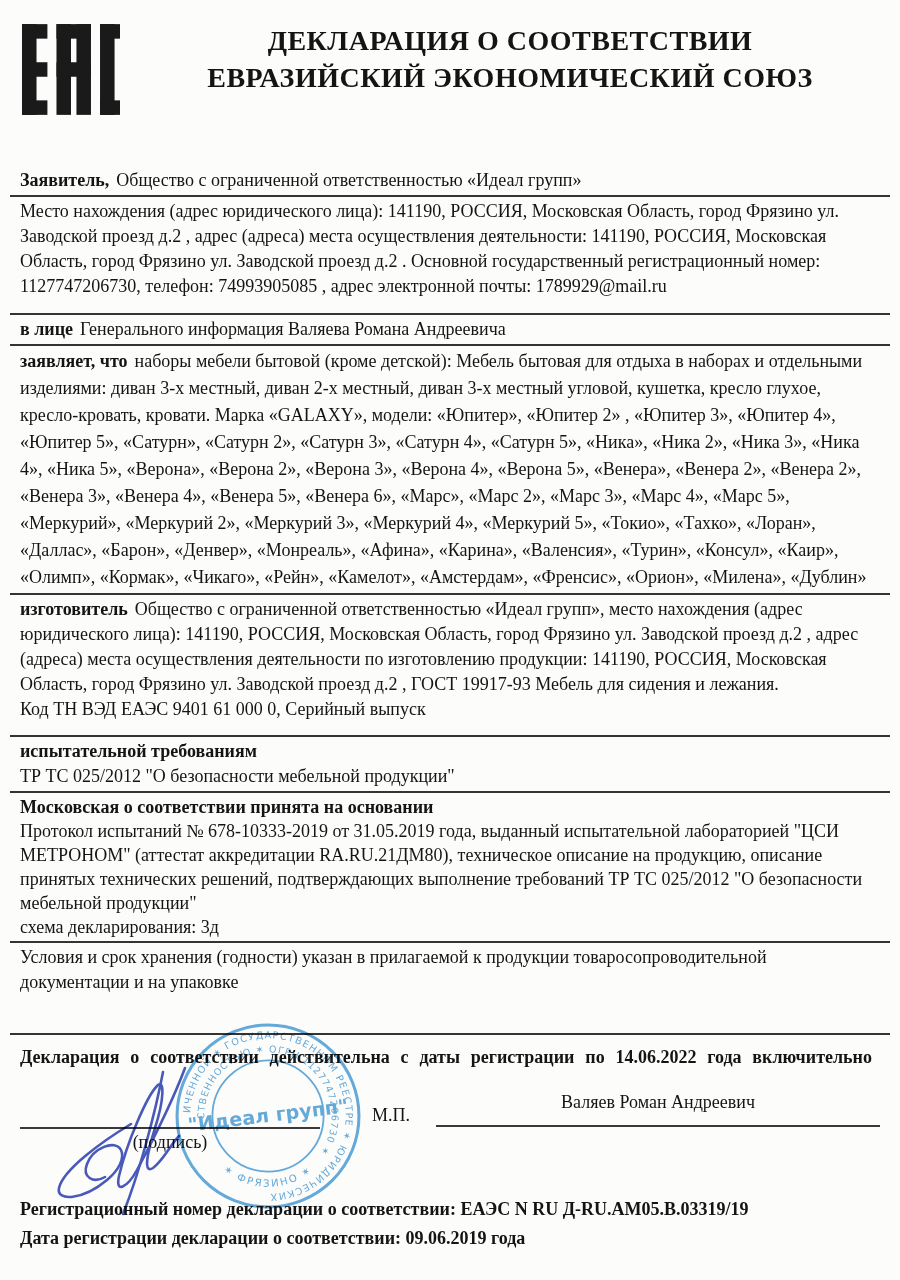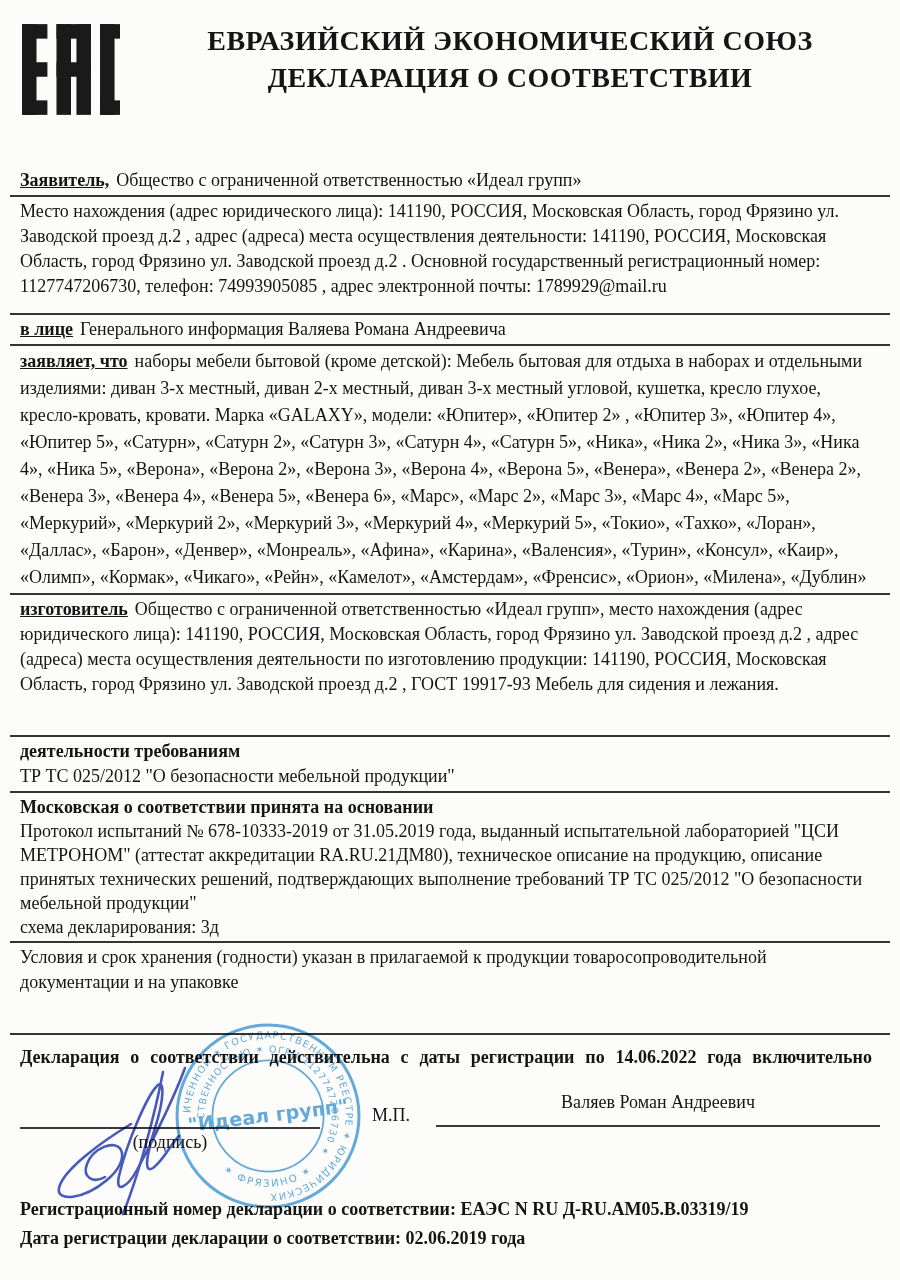--- a/index.html
+++ b/index.html
@@ -12,21 +12,21 @@
     overflow:hidden;box-sizing:border-box;
     padding:0 10px;
   }
   
   .header{position:relative;height:166px;box-sizing:border-box;padding-top:22px;}
   .eac{position:absolute;left:12px;top:22px;}
   .titles{margin-left:120px;text-align:center;font-weight:bold;font-size:28px;line-height:37px;letter-spacing:0.5px;}
   
   .sec{padding:2px 10px;border-bottom:2px solid #343434;box-sizing:border-box;}
   .sec p{margin:0;line-height:25px;}
-  .lbl{font-weight:bold;margin-right:7px;text-decoration:underline;}
+  .lbl{font-weight:bold;margin-right:7px;}
   .boldline{font-weight:bold;}
   .r1{min-height:30px;}
   .r2{min-height:118px;}
   .r3{min-height:28px;}
   .r4{min-height:242px;} .r4 p{line-height:27px;}
   .r5{min-height:142px;}
   .r6{min-height:54px;}
   .r7{min-height:136px;} .r7 p{line-height:24px;}
   .r8{min-height:92px;}
   .validity{padding:8px 10px 0 10px;}
@@ -65,22 +65,22 @@
               <rect x="38" y="0" width="38" height="16"></rect>
               <rect x="38" y="42" width="38" height="16"></rect>
             <rect x="86" y="0" width="16" height="100"></rect>
               <rect x="86" y="0" width="22" height="16"></rect>
               <rect x="86" y="84" width="22" height="16"></rect>
           </g>
         </svg>
       </span>
     </div>
     <div class="titles">
+      <div>ДЕКЛАРАЦИЯ О СООТВЕТСТВИИ</div>
       <div>ЕВРАЗИЙСКИЙ ЭКОНОМИЧЕСКИЙ СОЮЗ</div>
-      <div>ДЕКЛАРАЦИЯ О СООТВЕТСТВИИ</div>
     </div>
   </div>
 
   <div class="sec r1">
     <p><span class="lbl">Заявитель,</span><span>Общество с ограниченной ответственностью «Идеал групп»</span></p>
   </div>
 
   <div class="sec r2">
     <p>Место нахождения (адрес юридического лица): 141190, РОССИЯ, Московская Область, город Фрязино ул. Заводской проезд д.2   , адрес (адреса) места осуществления деятельности: 141190, РОССИЯ, Московская Область, город Фрязино ул. Заводской проезд д.2   . Основной государственный регистрационный номер: 1127747206730, телефон: 74993905085  , адрес электронной почты: 1789929@mail.ru</p>
   </div>
@@ -88,24 +88,25 @@
   <div class="sec r3">
     <p><span class="lbl">в лице</span><span>Генерального информация Валяева Романа Андреевича</span></p>
   </div>
 
   <div class="sec r4">
     <p><span class="lbl">заявляет, что</span><span>наборы мебели бытовой (кроме детской): Мебель бытовая для отдыха в наборах и отдельными изделиями: диван 3-х местный, диван 2-х местный, диван 3-х местный угловой, кушетка, кресло глухое, кресло-кровать, кровати. Марка «GALAXY», модели: «Юпитер», «Юпитер 2» , «Юпитер 3», «Юпитер 4», «Юпитер 5», «Сатурн», «Сатурн 2», «Сатурн 3», «Сатурн 4», «Сатурн 5», «Ника», «Ника 2», «Ника 3», «Ника 4», «Ника 5», «Верона», «Верона 2», «Верона 3», «Верона 4», «Верона 5», «Венера», «Венера 2», «Венера 2», «Венера 3», «Венера 4», «Венера 5», «Венера 6», «Марс», «Марс 2», «Марс 3», «Марс 4», «Марс 5», «Меркурий», «Меркурий 2», «Меркурий 3», «Меркурий 4», «Меркурий 5», «Токио», «Тахко», «Лоран», «Даллас», «Барон», «Денвер», «Монреаль», «Афина», «Карина», «Валенсия», «Турин», «Консул», «Каир», «Олимп», «Кормак», «Чикаго», «Рейн», «Камелот», «Амстердам», «Френсис», «Орион», «Милена», «Дублин»</span></p>
   </div>
 
   <div class="sec r5">
     <p><span class="lbl">изготовитель</span><span>Общество с ограниченной ответственностью «Идеал групп», место нахождения (адрес юридического лица): 141190, РОССИЯ, Московская Область, город Фрязино ул. Заводской проезд д.2  , адрес (адреса) места осуществления деятельности по изготовлению продукции: 141190, РОССИЯ, Московская Область, город Фрязино ул. Заводской проезд д.2   , ГОСТ 19917-93 Мебель для сидения и лежания.</span></p>
+    <p>Код ТН ВЭД ЕАЭС 9401 61 000 0, Серийный выпуск</p>
   </div>
 
   <div class="sec r6">
-    <p class="boldline">деятельности требованиям</p>
+    <p class="boldline">испытательной требованиям</p>
     <p>ТР ТС 025/2012 "О безопасности мебельной продукции"</p>
   </div>
 
   <div class="sec r7">
     <p class="boldline">Московская о соответствии принята на основании</p>
     <p>Протокол испытаний № 678-10333-2019 от 31.05.2019 года, выданный испытательной лабораторией "ЦСИ МЕТРОНОМ" (аттестат аккредитации RA.RU.21ДМ80), техническое описание на продукцию, описание принятых технических решений, подтверждающих выполнение требований ТР ТС 025/2012 "О безопасности мебельной продукции"</p>
     <p>схема декларирования: 3д</p>
   </div>
 
   <div class="sec r8">
@@ -122,21 +123,21 @@
       <div class="sig-caption">(подпись)</div>
     </div>
     <div class="sig-mp">М.П.</div>
     <div class="sig-right">
       <div class="sig-name">Валяев Роман Андреевич</div>
     </div>
   </div>
 
   <div class="footer">
     <p>Регистрационный номер декларации о соответствии: ЕАЭС N RU Д-RU.АМ05.В.03319/19</p>
-    <p>Дата регистрации декларации о соответствии: 02.06.2019 года</p>
+    <p>Дата регистрации декларации о соответствии: 09.06.2019 года</p>
   </div>
 
   <div class="stamp">
     <span>
       <svg width="192" height="192" viewBox="0 0 190 190" aria-hidden="true">
         <defs>
           <path id="ringOuter" d="M95,95 m-77,0 a77,77 0 1,1 154,0 a77,77 0 1,1 -154,0"></path>
           <path id="ringBottom" d="M95,95 m-70,0 a70,70 0 1,0 140,0"></path>
           <path id="ringInner" d="M95,95 m-63,0 a63,63 0 1,1 126,0 a63,63 0 1,1 -126,0"></path>
         </defs>

